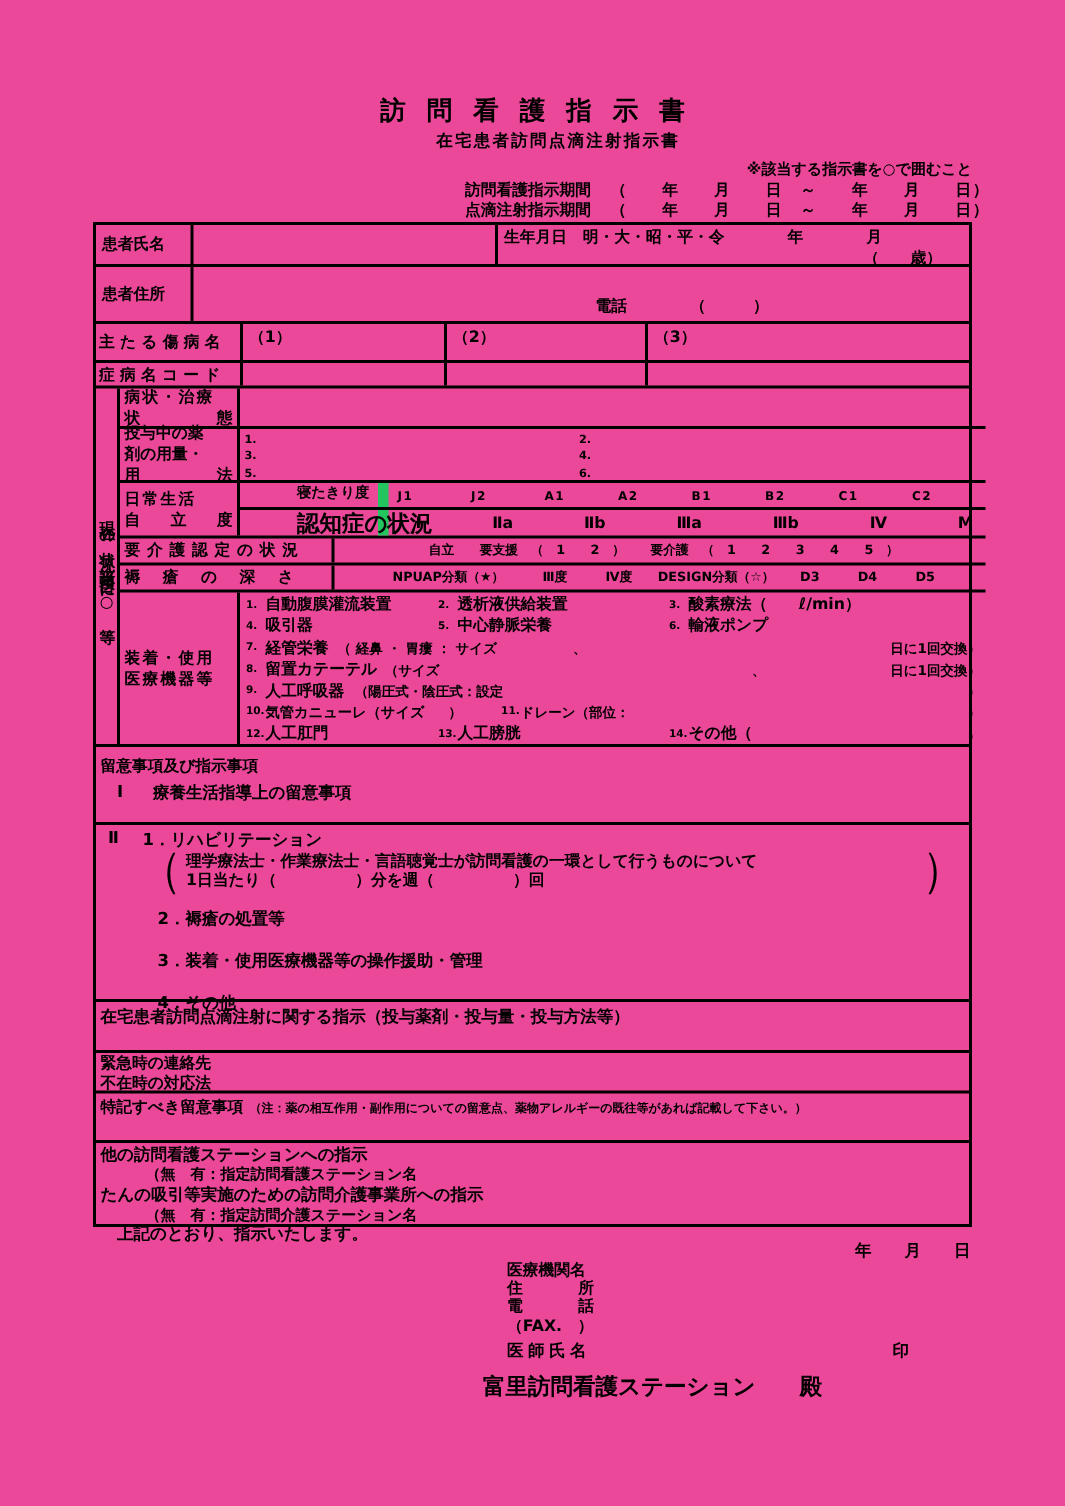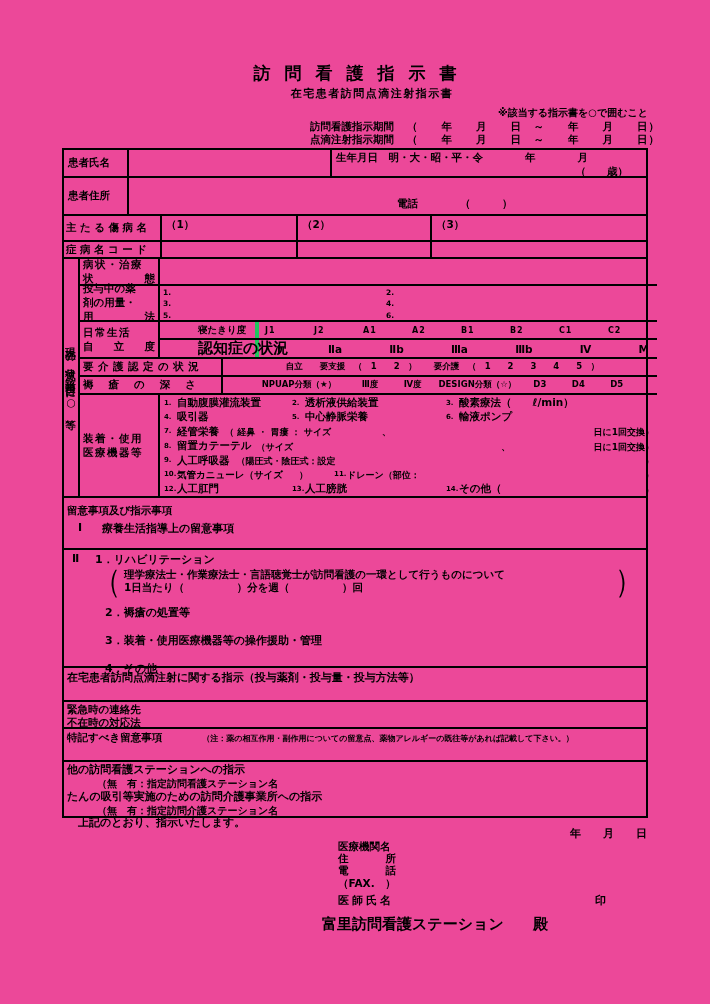--- a/index.html
+++ b/index.html
@@ -48,21 +48,21 @@
   .ls2 { letter-spacing:1.5px; white-space:nowrap; }
   .glab-wide { width:143px; border-right:2px solid #000; display:flex; align-items:center;
                padding:0 3px; font-size:10.5px; white-space:nowrap; }
   .ls5 { letter-spacing:4.5px; } .ls16 { letter-spacing:15px; }
   
   .medgrid { flex:1; font-size:7.5px; padding:2px 0 0 3px; }
   .medgrid .mrow { display:flex; height:11.3px; }
   .medgrid .mc1 { width:223px; }
   
   .subrow { display:flex; flex:none; }
-  .sublab { width:63px; border-right:4px solid #22c55e; font-size:9.5px; display:flex; align-items:center; padding:0 2px; white-space:nowrap;margin-left:36px; }
+  .sublab { width:63px; border-right:7px solid #22c55e; font-size:9.5px; display:flex; padding:0 2px; white-space:nowrap;margin-left:36px; }
   .bedvals { flex:1; display:flex; align-items:center; font-size:8px; letter-spacing:1px; padding-left:6px; }
   .bedvals span { width:49px; }
   .demvals { flex:1; display:flex; align-items:center; justify-content:space-between;
              font-size:10.5px; padding:0 8px 0 18px; }
   .carevals { flex:1; display:flex; align-items:center; font-size:8.5px; padding-left:5px; white-space:nowrap;justify-content:center; }
   
   .devcol { flex:1; padding-top:1px; }
   .dline { display:flex; align-items:flex-start; height:14.4px; font-size:10.5px; padding:0 3px 0 4px; white-space:nowrap; }
   .dn { font-size:7px; width:13px; flex:none; padding-top:2.5px; }
   .dw1 { width:115px; } .dw2 { width:141px; }
@@ -77,21 +77,21 @@
   .s2 .l1 { display:flex; }
   .s2 .rn2 { width:23px; flex:none; }
   .parenblk { display:flex; align-items:center; margin:1px 4px 0 22px; }
   .bigparen { font-weight:normal; font-size:27px; line-height:26px; transform:scaleY(1.2); flex:none; }
   .parenlines { font-size:10.5px; line-height:13px; margin-left:3px; }
   .pspacer { flex:1; }
   .s2item { margin-left:33px; }
   .mt11 { margin-top:11px; } .mt13 { margin-top:13px; }
   .onetitle { font-size:11px; padding:2px 3px; }
   .twolines { padding:1px 3px; font-size:10.5px; line-height:12.5px; }
-  .spec { display:flex; align-items:baseline; padding:2px 3px;gap:36px; }
+  .spec { display:flex; align-items:baseline; padding:2px 3px; }
   .spec .t { font-size:10.5px; white-space:nowrap; }
   .spec .n { font-size:8px; margin-left:4px; white-space:nowrap; }
   .other { padding:1px 3px; font-size:11px; line-height:13.5px; }
   .other .sub { font-size:10px; padding-left:30px; }
   
   .abs { position:absolute; white-space:nowrap; }
   .stmt { top:815px; left:78px; font-size:11px; }
   .fdate { top:826px; left:570px; font-size:11px; }
   .orgblk { top:840px; left:338px; font-size:10.5px; }
   .orgblk .jrow { display:flex; justify-content:space-between; width:58px; }

